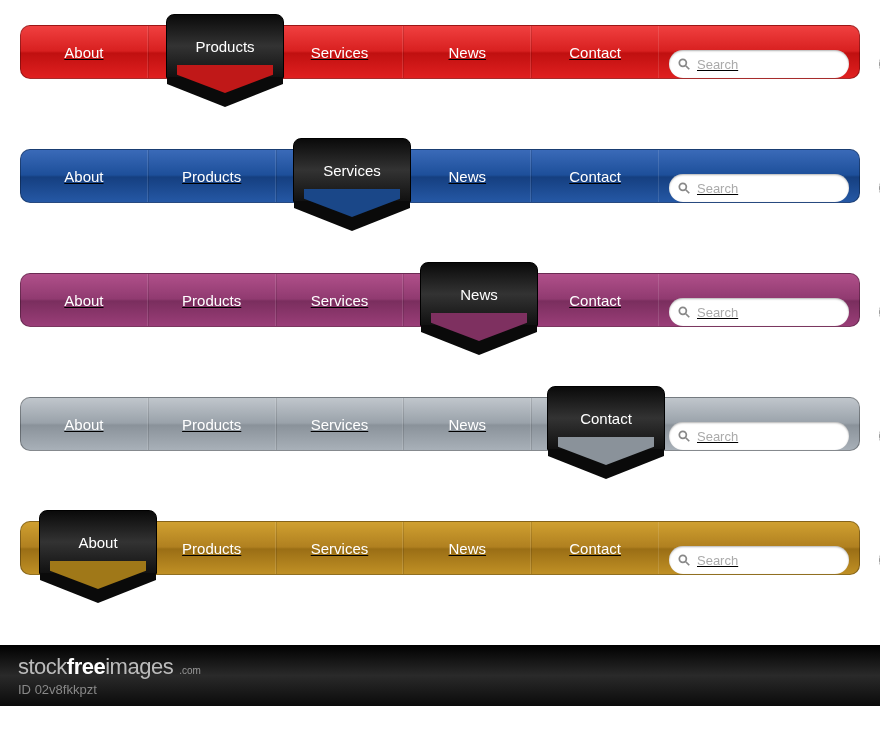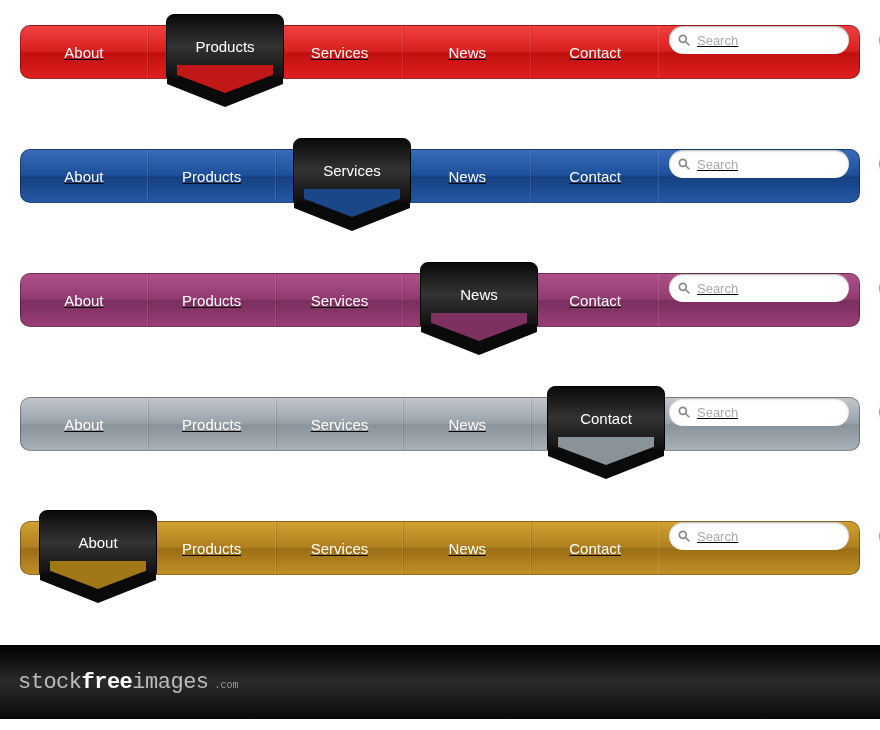--- a/index.html
+++ b/index.html
@@ -23,21 +23,21 @@
   border-right: 1px solid rgba(255,255,255,0.12);
   border-left: 1px solid rgba(0,0,0,0.12);
   cursor: pointer;
   position: relative;
 }
 .nav-item:first-child { border-left: none; border-radius: 10px 0 0 10px; }
 .search-cell {
   width: 200px;
   flex: none;
   display: flex;
-  align-items: flex-start;
+  align-items: flex-end;
   justify-content: center;
   border-radius: 0 10px 10px 0;
   padding: 0 10px;
 }
 .search-box {
   width: 100%;
   height: 28px;
   background: #fff;
   border-radius: 14px;
   display: flex;
@@ -131,27 +131,27 @@
 
 
 .pos-0 { left: 18px; }
 .pos-1 { left: 145px; }
 .pos-2 { left: 272px; }
 .pos-3 { left: 399px; }
 .pos-4 { left: 526px; }
 
 
 .footer {
-  height: 74px;
+  height: 61px;
   background: linear-gradient(to bottom, #000 0%, #2a2a2a 50%, #0a0a0a 100%);
   display: flex;
   align-items: center;
   padding: 0 18px;
   color: #fff;
-  font-family: Liberation Mono, monospace;
+  font-family: Liberation Sans, sans-serif;
 }
 .footer-brand { font-size: 22px; letter-spacing: -0.5px; }
 .footer-brand .lt { font-weight: 300; color: #bbb; }
 .footer-brand .bd { font-weight: 700; color: #fff; }
 .footer-sub { font-size: 10px; color: #999; margin-left: 2px; }
 .footer-left { display: flex; flex-direction: column; }
 .footer-row { display: flex; align-items: baseline; gap: 4px;}
 .footer-id-line { font-size: 13px; color: #888; margin-top: 2px;}
 </style>
 </head>
@@ -296,14 +296,17 @@
   </div>
 
 <div class="footer">
   <div class="footer-left">
     <div class="footer-row">
       <span class="footer-brand">
         <span class="lt">stock</span><span class="bd">free</span><span class="lt">images</span>
       </span>
       <span class="footer-sub">.com</span>
     </div>
+    <div class="footer-id-line">
+      <span>ID</span> <span>02v8fkkpzt</span>
+    </div>
   </div>
 </div>
 
 </body></html>

